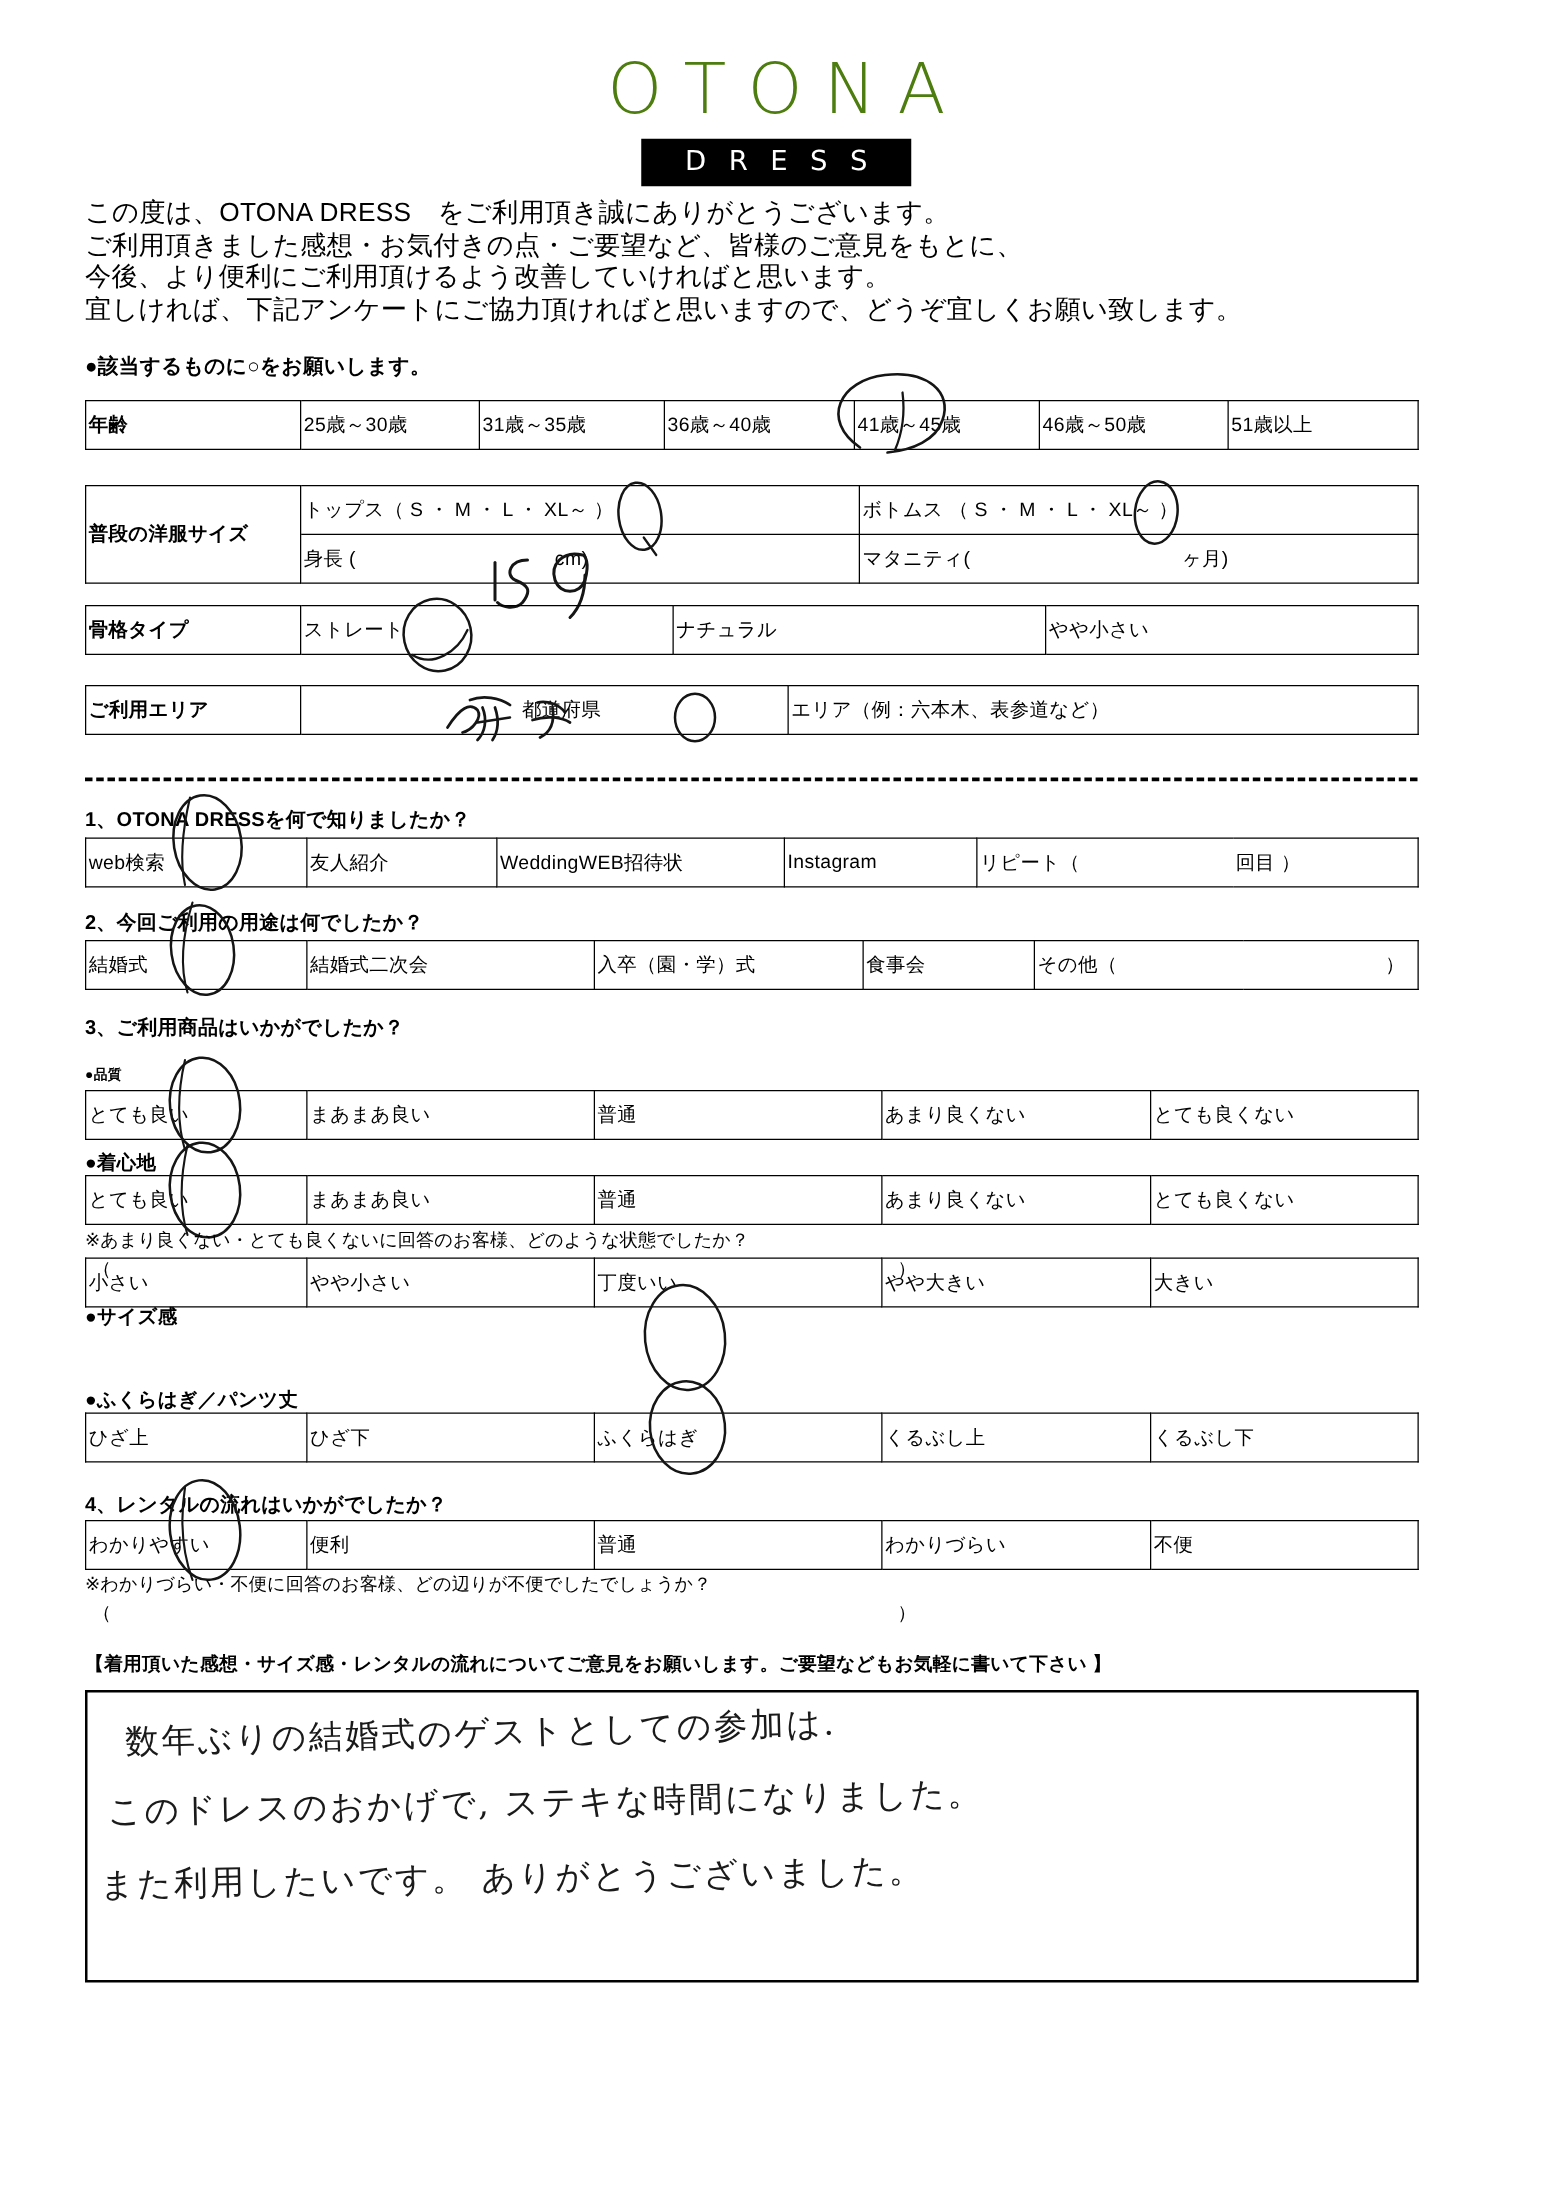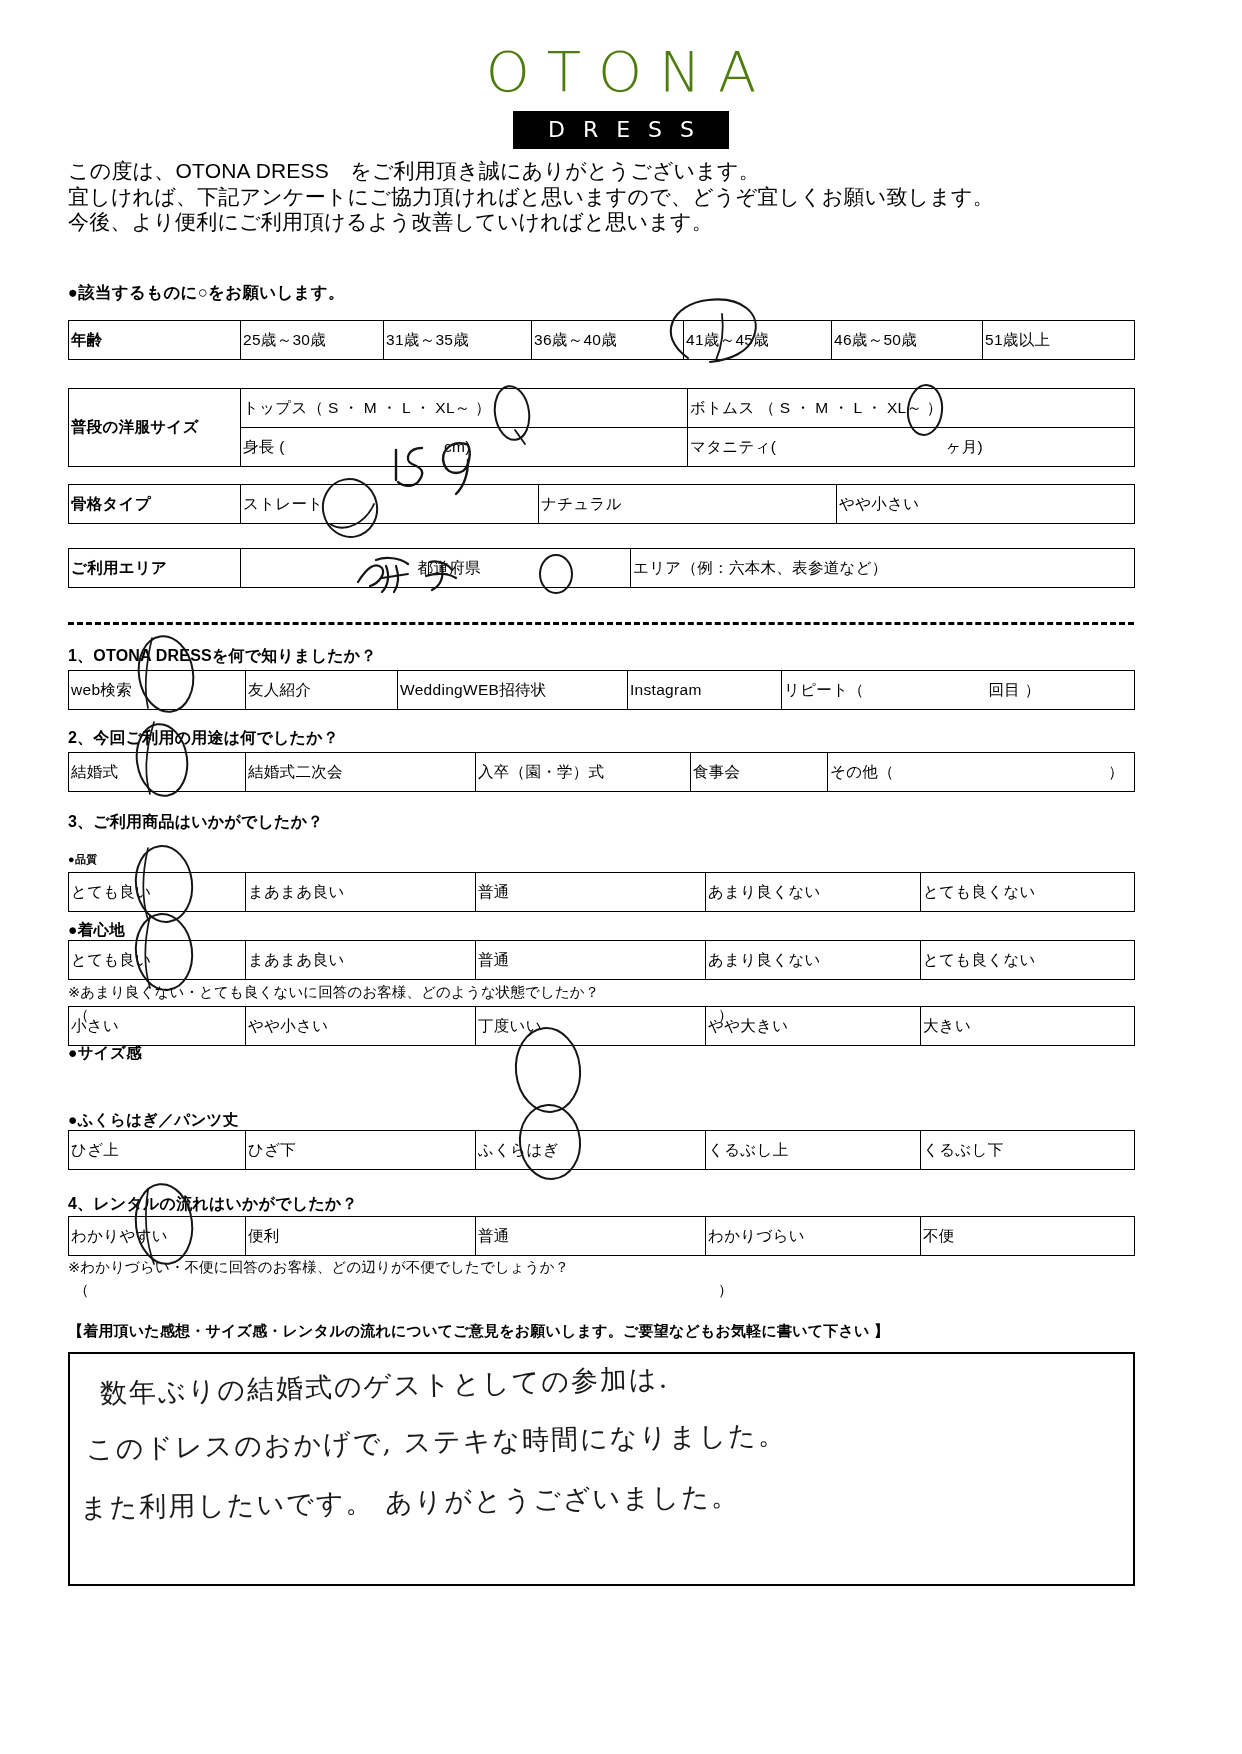--- a/index.html
+++ b/index.html
@@ -144,22 +144,23 @@
 
 <div class="page">
 
   <div class="logo-wrap">
     <div class="logo-otona">OTONA</div>
     <div class="logo-dress-bar">DRESS</div>
   </div>
 
   <div class="intro">
     <div>この度は、OTONA DRESS　をご利用頂き誠にありがとうございます。</div>
+    <div>ご利用頂きました感想・お気付きの点・ご要望など、皆様のご意見をもとに、</div>
+    <div>今後、より便利にご利用頂けるよう改善していければと思います。</div>
     <div>宜しければ、下記アンケートにご協力頂ければと思いますので、どうぞ宜しくお願い致します。</div>
-    <div>今後、より便利にご利用頂けるよう改善していければと思います。</div>
   </div>
 
   <div class="hdr" style="left:68px; top:282px;">●該当するものに○をお願いします。</div>
 
   <table class="grid" style="left:68px; top:320px; width:1066px;">
     <colgroup>
       <col style="width:172px">
         <col style="width:143px">
         <col style="width:148px">
       <col style="width:152px">

